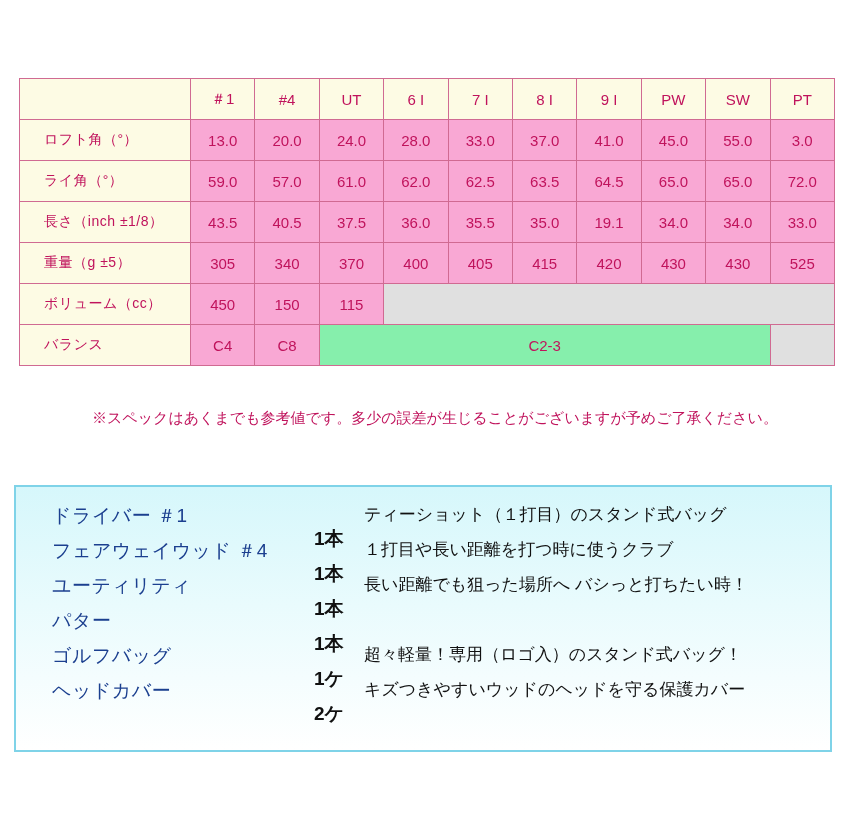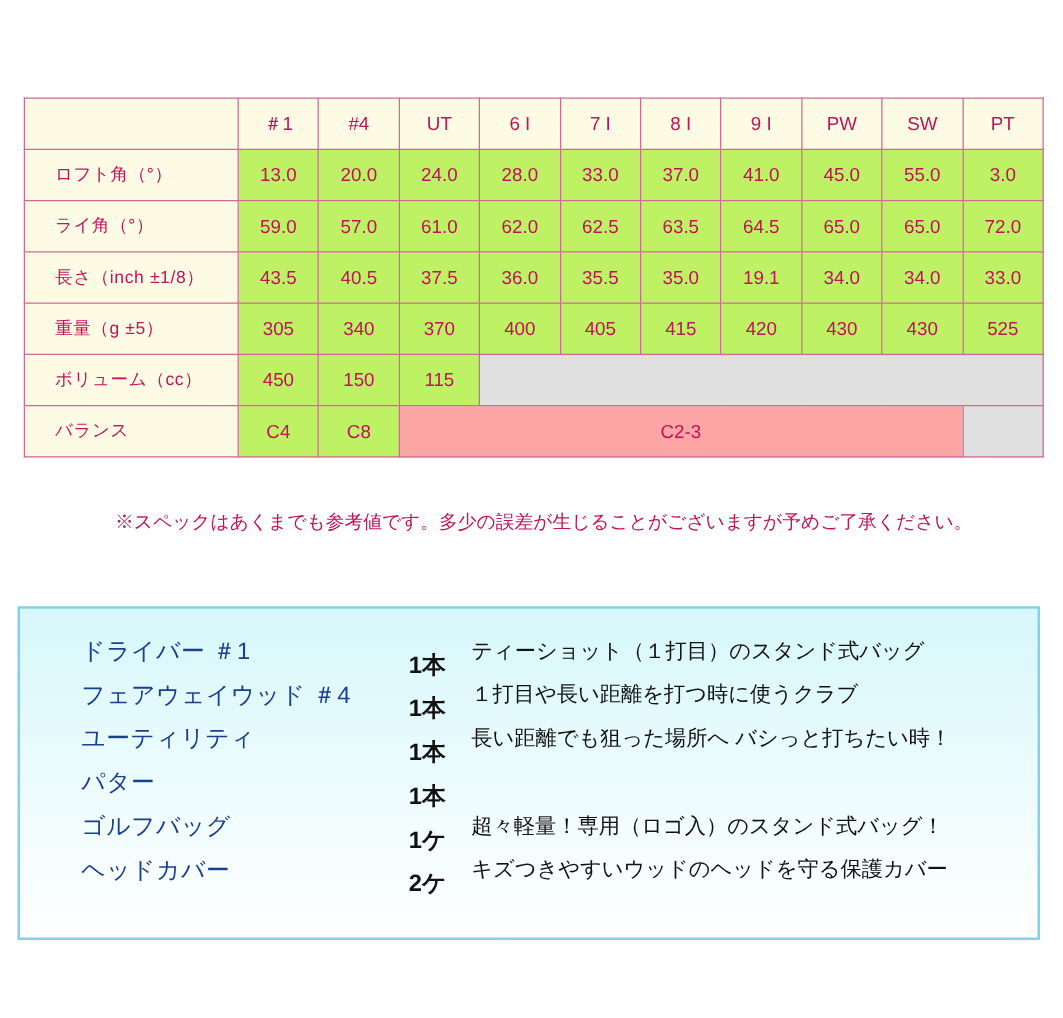--- a/index.html
+++ b/index.html
@@ -45,29 +45,29 @@
     font-size: 15px;
   }
   table.spec td.rowhead {
     background: #fdfbe4;
     text-align: left;
     padding-left: 24px;
     font-size: 14px;
     letter-spacing: 0.5px;
   }
   table.spec td.val {
-    background: #bef264;
+    background: #f9a8d4;
     margin-top: 17px;
   }
   table.spec td.blank {
     background: #e0e0e0;
     border: 1px solid #d06a92;
   }
   table.spec td.span {
-    background: #fca5a5;
+    background: #86efac;
   }
 
   
   .note {
     position: absolute;
     left: 92px;
     top: 405px;
     width: 700px;
     font-size: 15px;
     line-height: 26px;
@@ -83,23 +83,23 @@
     height: 267px;
     background: linear-gradient(to bottom, #d6f7fb 0%, #e9fbfd 45%, #ffffff 100%);
     border: 2px solid #7fd3e8;
     box-sizing: border-box;
   }
   .panel-inner {
     padding: 16px 0 0 0;
   }
   .item-row {
     display: flex;
-    align-items: center;
+    align-items: flex-start;
     height: 35px;
-    padding-left: 49px;
+    padding-left: 36px;
   }
   .item-name {
     width: 262px;
     font-size: 19px;
     color: #1b3f8f;
     letter-spacing: 0.5px;
     white-space: nowrap;
   }
   .item-qty {
     width: 50px;

